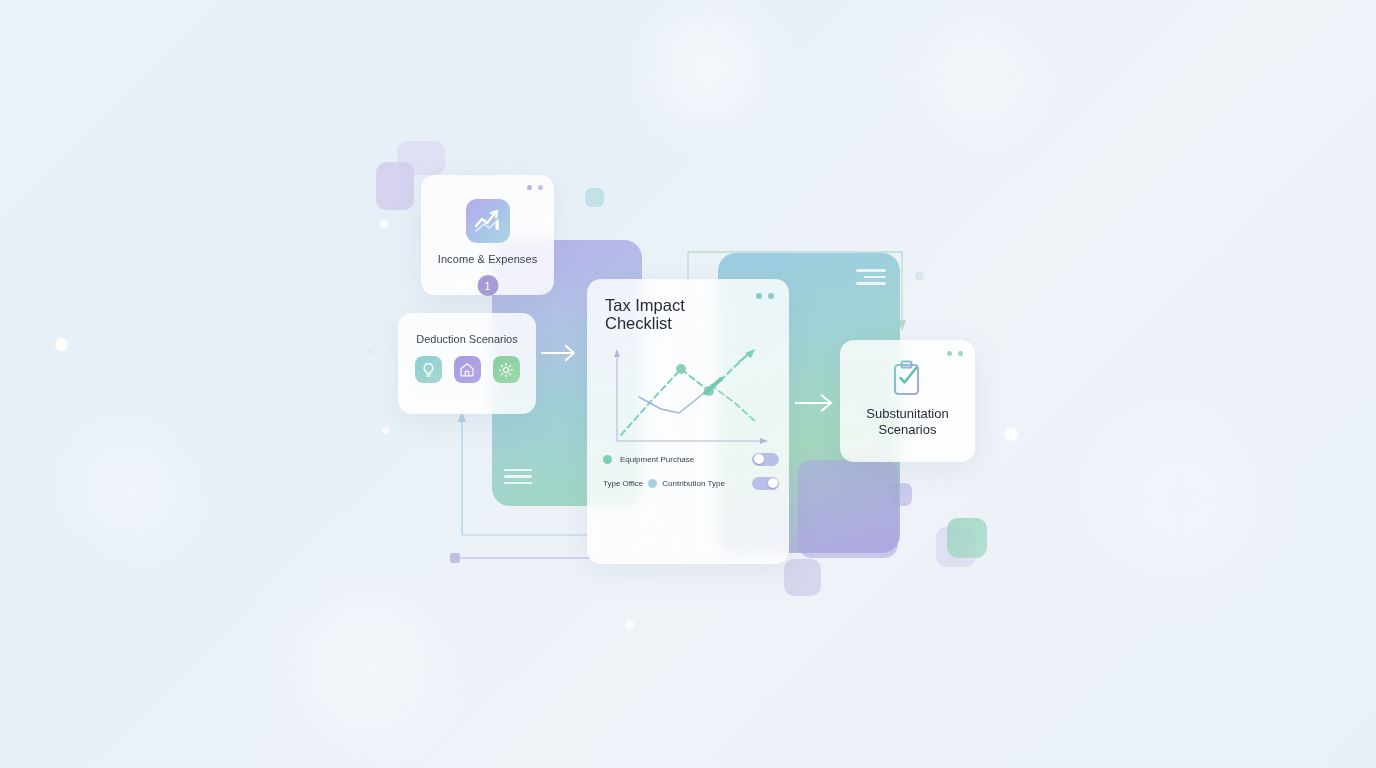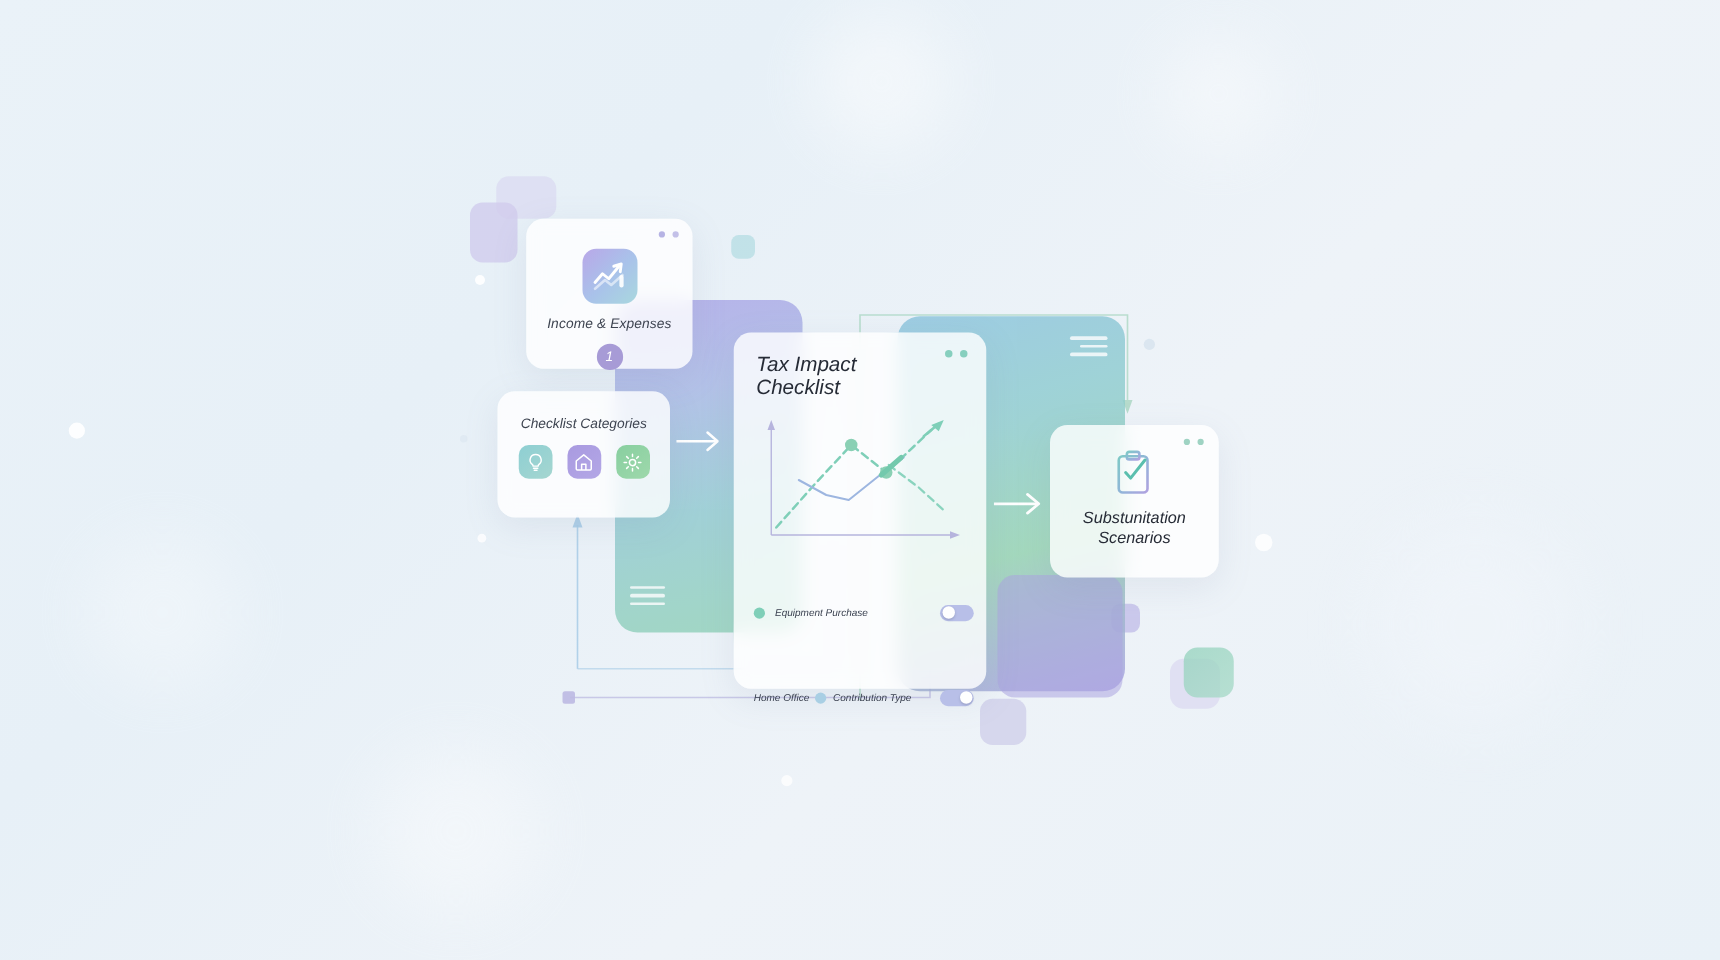--- a/index.html
+++ b/index.html
@@ -27,21 +27,20 @@
   .panel{position:absolute;border-radius:18px;}
   .panel .bars{position:absolute;display:flex;flex-direction:column;gap:4px;}
   .panel .bars i{display:block;height:2.5px;border-radius:2px;background:rgba(255,255,255,.82);}
 
   
   .card{
     position:absolute;border-radius:14px;
     background:rgba(255,255,255,.80);
     box-shadow:0 8px 28px rgba(120,140,170,.13);
     backdrop-filter:blur(7px);
-    font-style:italic;
     -webkit-backdrop-filter:blur(7px);
   }
   .card-dots{position:absolute;display:flex;gap:6px;}
   .card-dots span{width:5px;height:5px;border-radius:50%;display:block;}
 
   
   #income-card{left:421px;top:175px;width:133px;height:120px;}
   #income-card .card-dots{right:11px;top:10px;}
   #income-card .card-dots span:nth-child(1){background:#b6b3e4;}
   #income-card .card-dots span:nth-child(2){background:#c3c0e8;}
@@ -54,29 +53,29 @@
   
   #deduction-card{left:398px;top:313px;width:138px;height:101px;}
   .ded-title{position:absolute;left:0;right:0;top:20px;text-align:center;font-size:11px;color:#3d4350;}
   .ded-icons{position:absolute;left:0;right:0;top:43px;display:flex;justify-content:center;gap:12px;}
   .ded-icons .ic{width:27px;height:27px;border-radius:8px;display:flex;align-items:center;justify-content:center;}
   .ic.teal{background:linear-gradient(140deg,#8ecfd3,#a5d6d0);}
   .ic.purple{background:linear-gradient(140deg,#a99ae0,#b3a7e6);}
   .ic.green{background:linear-gradient(140deg,#88cfa0,#9ed8ab);}
 
   
-  #tax-card{left:587px;top:266px;width:202px;height:285px;}
+  #tax-card{left:587px;top:279px;width:202px;height:285px;}
   #tax-card .card-dots{right:15px;top:14px;}
   #tax-card .card-dots span{width:6px;height:6px;}
   #tax-card .card-dots span:nth-child(1){background:#86cfbe;}
   #tax-card .card-dots span:nth-child(2){background:#86cfbe;}
   .tax-title{position:absolute;left:18px;top:17px;font-size:16.5px;line-height:18px;color:#262b36;font-weight:400;}
   .chartbox{position:absolute;left:12px;top:62px;width:172px;height:110px;}
   .legend{position:absolute;left:16px;right:10px;top:168px;}
-  .legend-row{display:flex;align-items:center;height:24px;margin-top:44px;}
+  .legend-row{display:flex;align-items:center;height:24px;}
   .legend-row .sw{width:9px;height:9px;border-radius:50%;display:block;flex:none;}
   .legend-row .lbl{font-size:8px;color:#3a4150;white-space:nowrap;}
   .toggle{width:27px;height:13px;border-radius:7px;position:relative;flex:none;}
   .toggle i{position:absolute;top:1.5px;width:10px;height:10px;border-radius:50%;background:#fff;box-shadow:0 1px 2px rgba(80,90,120,.3);}
   .toggle.off{background:#b8bfe8;} .toggle.off i{left:1.5px;}
   .toggle.on{background:#b8bfe8;}  .toggle.on  i{right:1.5px;}
 
   
   #subst-card{left:840px;top:340px;width:135px;height:122px;}
   #subst-card .card-dots{right:12px;top:11px;}
@@ -169,21 +168,21 @@
         <path d="M17 5 L23 3.2 L22.2 9.4" fill="none" stroke="#ffffff" stroke-width="2.3" stroke-linecap="round" stroke-linejoin="round"></path>
         <rect x="21.5" y="12" width="3.4" height="10" rx="1.6" fill="#ffffff" opacity=".92"></rect>
         <path d="M2 23 L10 16 L15 20 L24 12" fill="none" stroke="#ffffff" stroke-width="2.1" stroke-linecap="round" stroke-linejoin="round" opacity=".55"></path>
       </svg>
     </div>
     <div class="inc-title">Income &amp; Expenses</div>
     <div class="inc-badge">1</div>
   </div>
 
   <div class="card" id="deduction-card">
-    <div class="ded-title">Checklist Categories</div>
+    <div class="ded-title">Deduction Scenarios</div>
     <div class="ded-icons">
 
       <div class="ic teal">
         <svg width="15" height="16" viewBox="0 0 15 16">
           <path d="M7.5 1.6 a4.4 4.4 0 0 1 2.7 7.9 c-.5.4-.7.9-.7 1.4 H5.5 c0-.5-.2-1-.7-1.4 A4.4 4.4 0 0 1 7.5 1.6 Z" fill="none" stroke="#fff" stroke-width="1.15" stroke-linejoin="round"></path>
           <line x1="5.8" y1="12.6" x2="9.2" y2="12.6" stroke="#fff" stroke-width="1.15" stroke-linecap="round"></line>
           <line x1="6.4" y1="14.2" x2="8.6" y2="14.2" stroke="#fff" stroke-width="1.15" stroke-linecap="round"></line>
         </svg>
       </div>
 
@@ -245,21 +244,21 @@
       <div class="legend-row">
         <span class="sw" style="background:#7fcfb8;"></span>
         <span class="lbl" style="margin-left:8px;">Equipment Purchase</span>
         <span style="flex:1"></span>
         <span class="toggle off">
           <i></i>
         </span>
       </div>
 
       <div class="legend-row">
-        <span class="lbl">Home Office</span>
+        <span class="lbl">Type Office</span>
         <span class="sw" style="background:#a9cfe4;margin:0 5px;"></span>
         <span class="lbl">Contribution Type</span>
         <span style="flex:1"></span>
         <span class="toggle on">
           <i></i>
         </span>
       </div>
 
     </div>
   </div>

